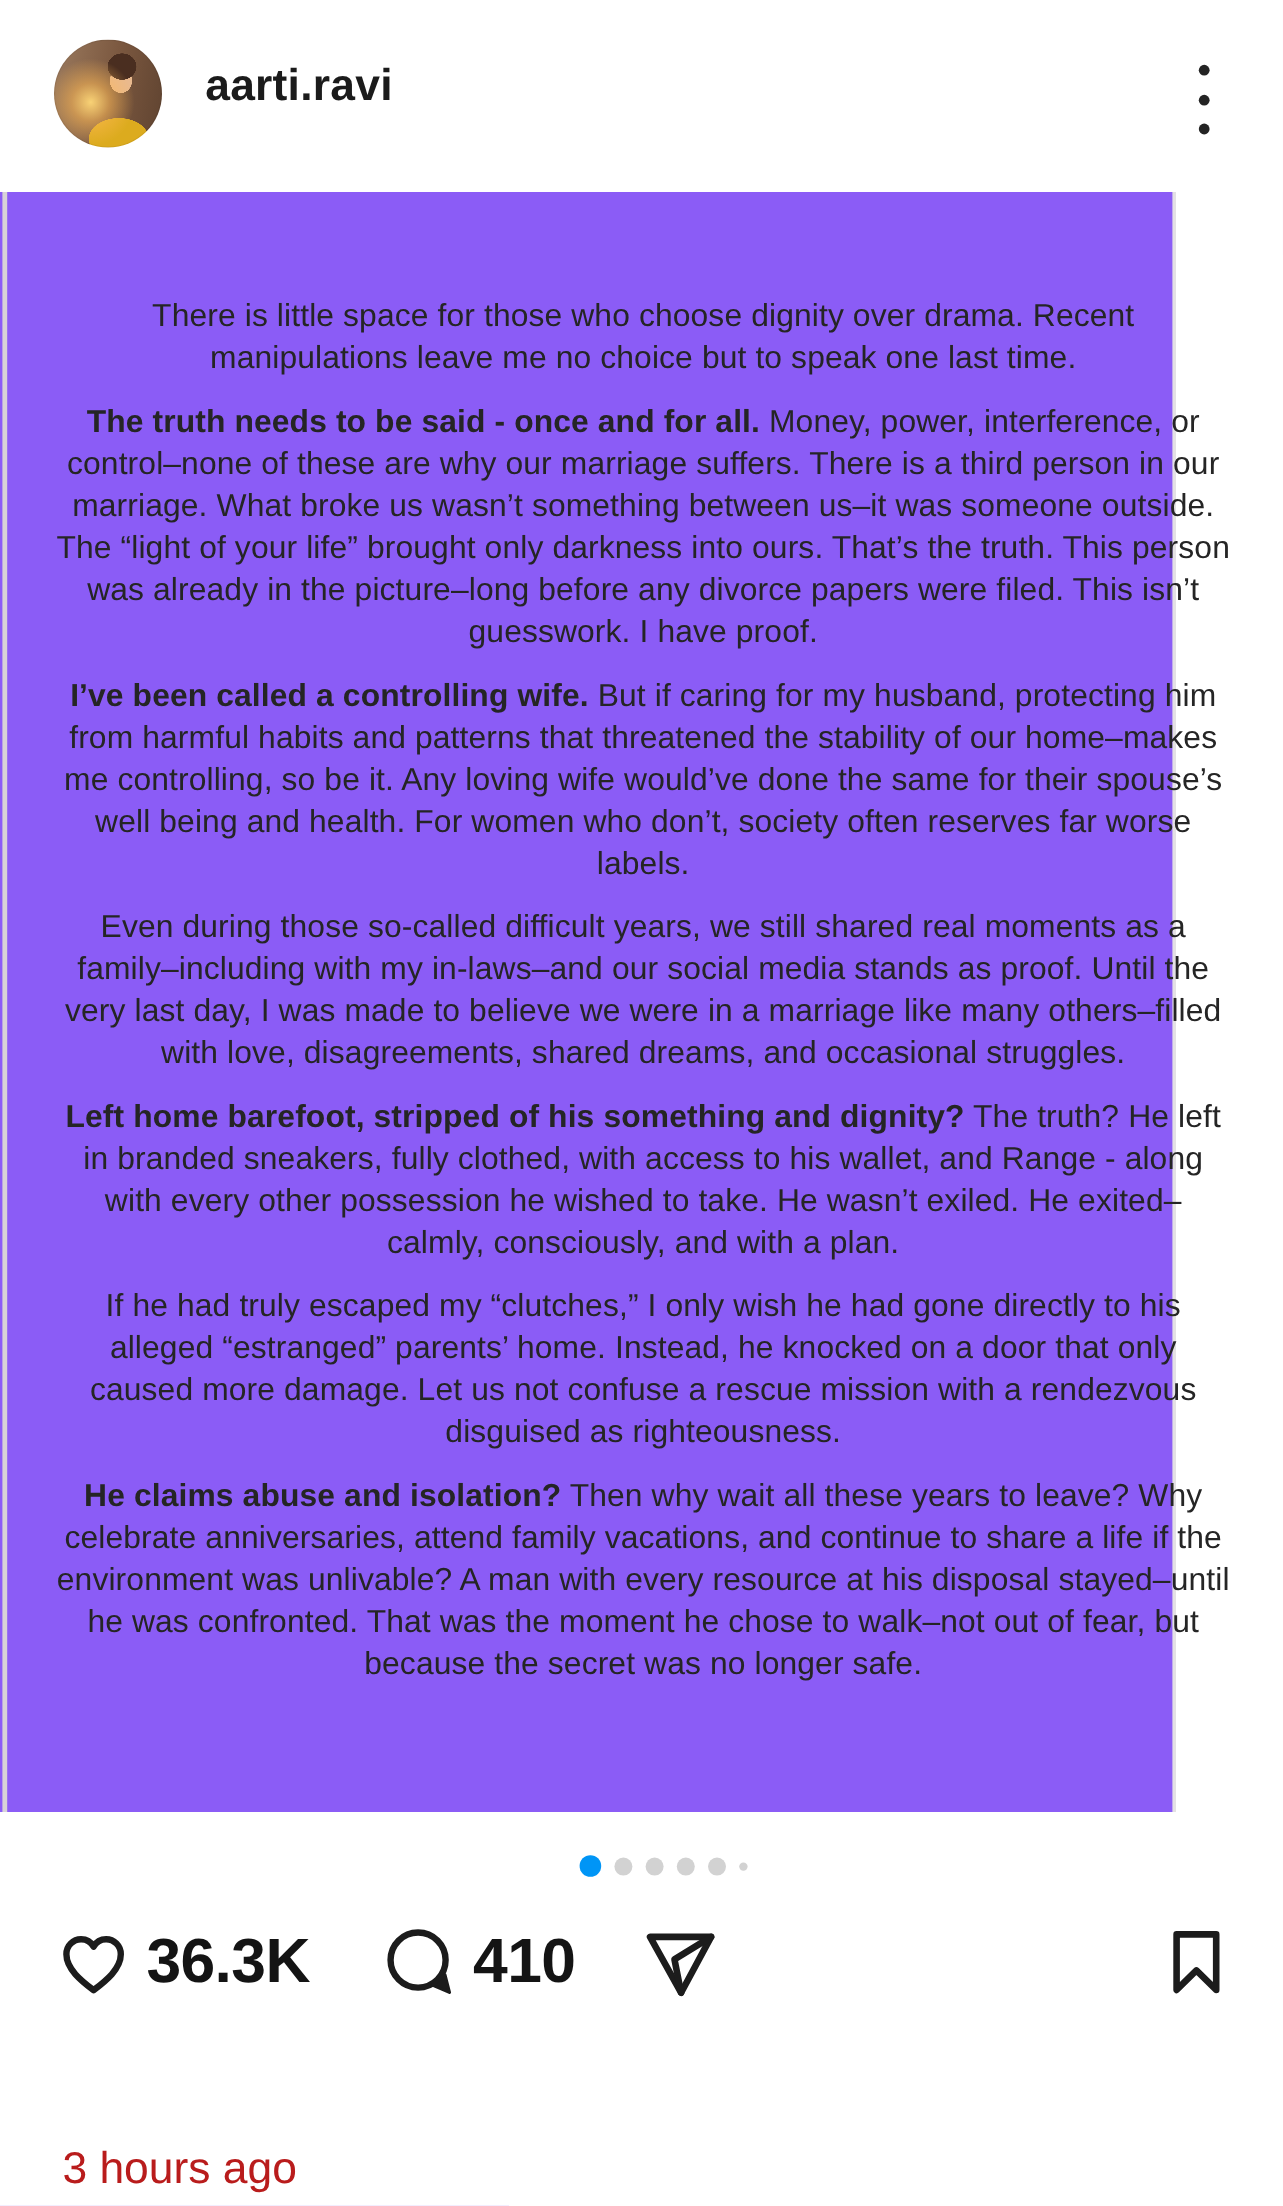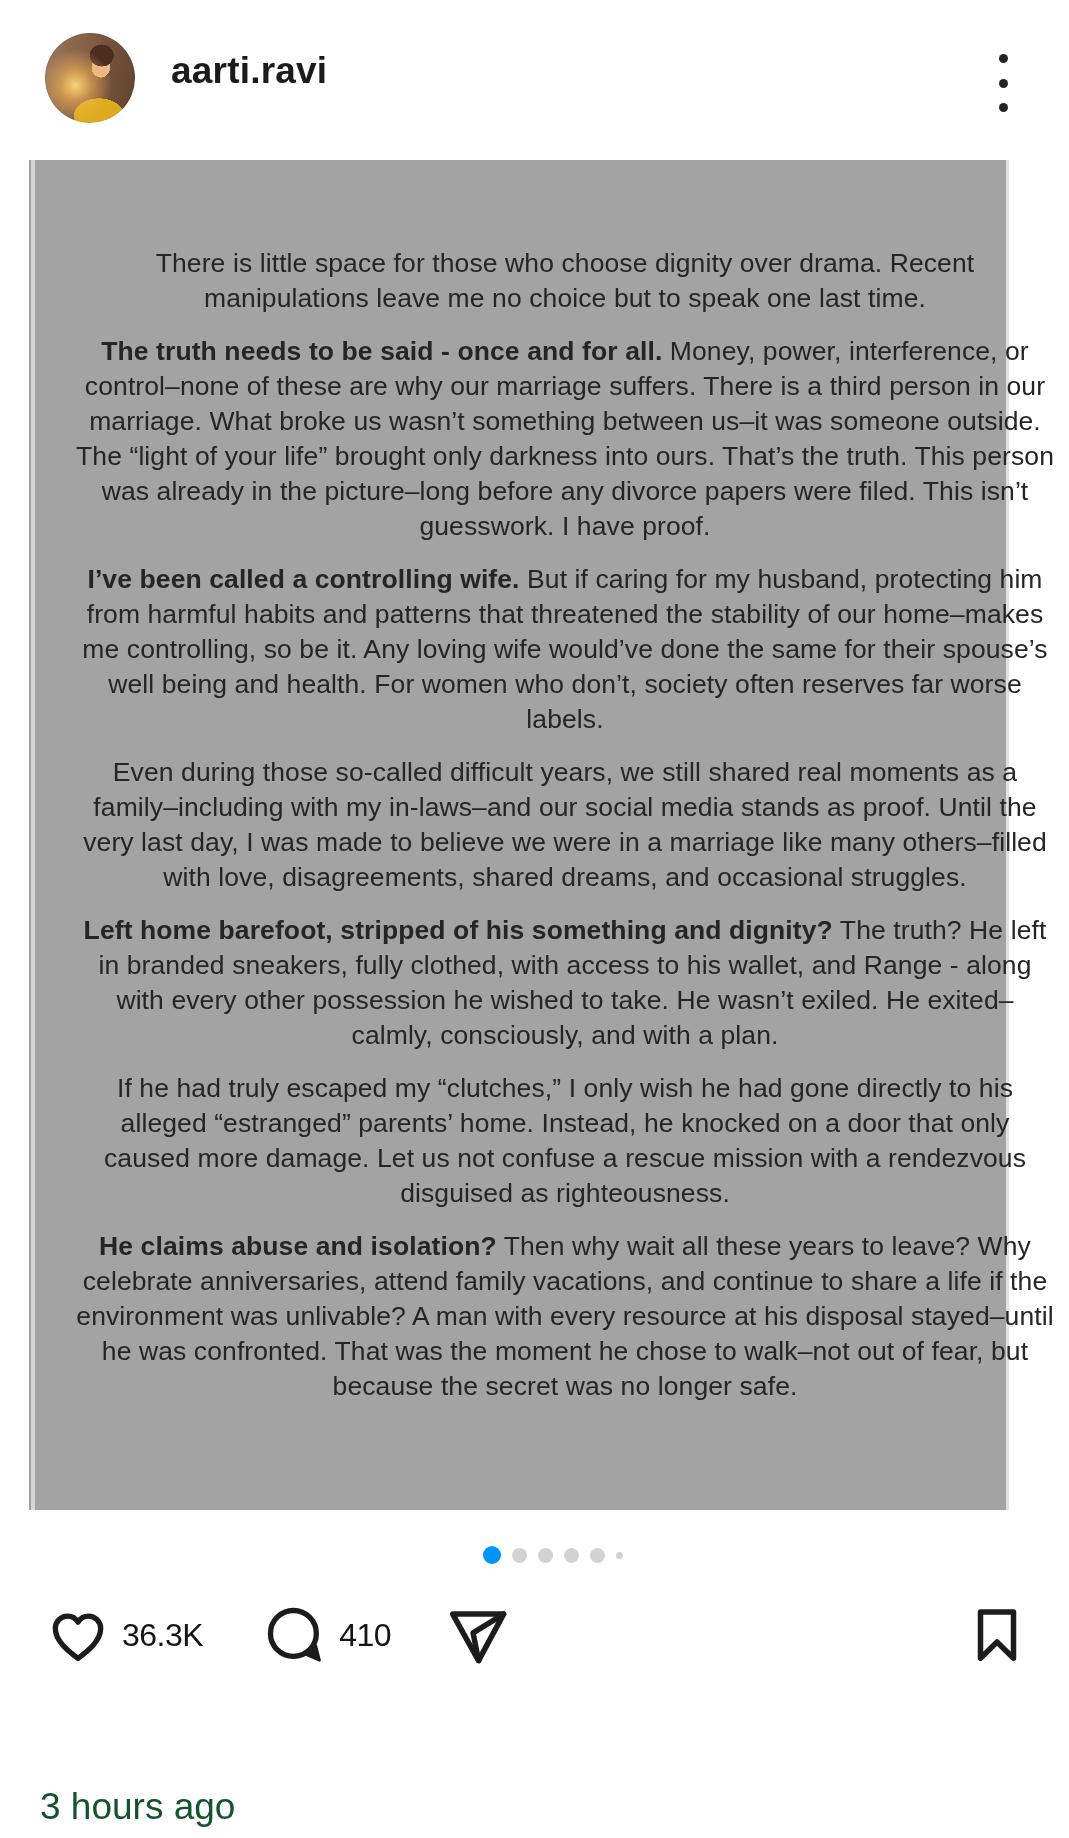--- a/index.html
+++ b/index.html
@@ -22,21 +22,21 @@
   .username{
     position:absolute;left:171px;top:50px;font-size:37px;font-weight:700;color:#1b1b1b;letter-spacing:.2px;
   }
   .kebab{
     position:absolute;right:36px;top:52px;width:60px;height:62px;border:0;background:transparent;
     display:flex;flex-direction:column;align-items:center;justify-content:space-between;padding:2px 0;cursor:pointer;
   }
   .kebab span{width:9px;height:9px;border-radius:50%;background:#242424;display:block;}
   
   .post-image{
-    position:absolute;top:160px;left:0;width:980px;height:1350px;background:#a3a3a3;margin-left:29px;
+    position:absolute;top:160px;left:0;width:980px;height:1350px;background:#8b5cf6;
   }
   .edge-left{position:absolute;left:2px;top:0;width:4px;height:100%;background:#d8d4d7;}
   .edge-right{position:absolute;right:0;top:0;width:3px;height:100%;background:#e4e1e4;}
   .post-text{
     position:absolute;left:47px;top:86px;width:978px;color:#252525;
     font-size:26.5px;line-height:35px;letter-spacing:.1px;
   }
   .post-text p{margin:0 0 18px 0;}
   .post-text .b{font-weight:700;}
   .post-text .i{}
@@ -44,31 +44,31 @@
   .dots{position:absolute;top:1545px;left:483px;height:20px;display:flex;align-items:center;gap:11px;}
   .dot{width:15px;height:15px;border-radius:50%;}
   .dot.active{width:18px;height:18px;}
   .dot.small{width:7px;height:7px;}
   
   .actions{
     position:absolute;top:1600px;left:0;width:1069px;height:70px;
     display:flex;align-items:center;padding-left:46px;box-sizing:border-box;
   }
   .icon-btn{border:0;background:transparent;padding:0;display:flex;align-items:center;cursor:pointer;}
-  .count{font-size:32px;font-weight:400;color:#141414;margin-left:12px;letter-spacing:-.5px;}
+  .count{font-size:52px;font-weight:700;color:#141414;margin-left:12px;letter-spacing:-.5px;}
   .gap-comment{margin-left:60px;}
   .gap-share{margin-left:54px;}
   .bookmark-btn{margin-left:auto;margin-right:42px;}
   
   .caption{
     position:absolute;left:40px;top:1706px;width:990px;font-size:41px;color:#1c1c1c;line-height:54px;
   }
   .caption .user{font-weight:700;}
   .caption svg{vertical-align:-8px;margin-left:6px;}
-  .timestamp{position:absolute;left:40px;top:1786px;font-size:37px;color:#14532d;}
+  .timestamp{position:absolute;left:52px;top:1786px;font-size:37px;color:#b91c1c;}
 </style>
 </head>
 <body>
 
 <div class="screen">
 
   <div class="header">
     <div class="avatar"></div>
     <div class="username">aarti.ravi</div>
     <button class="kebab" aria-label="more options">

